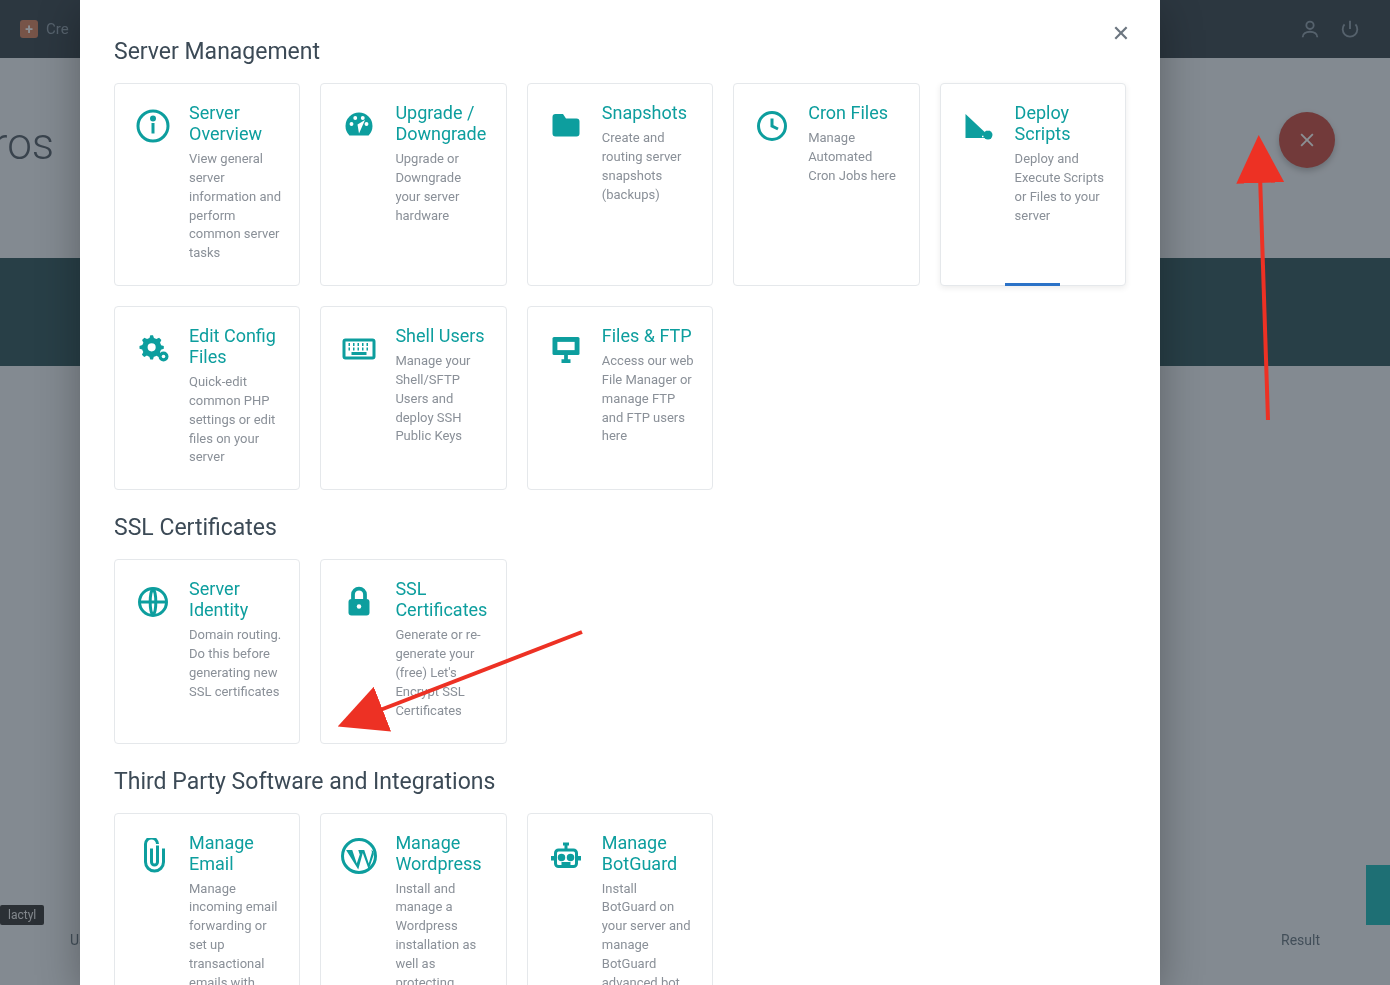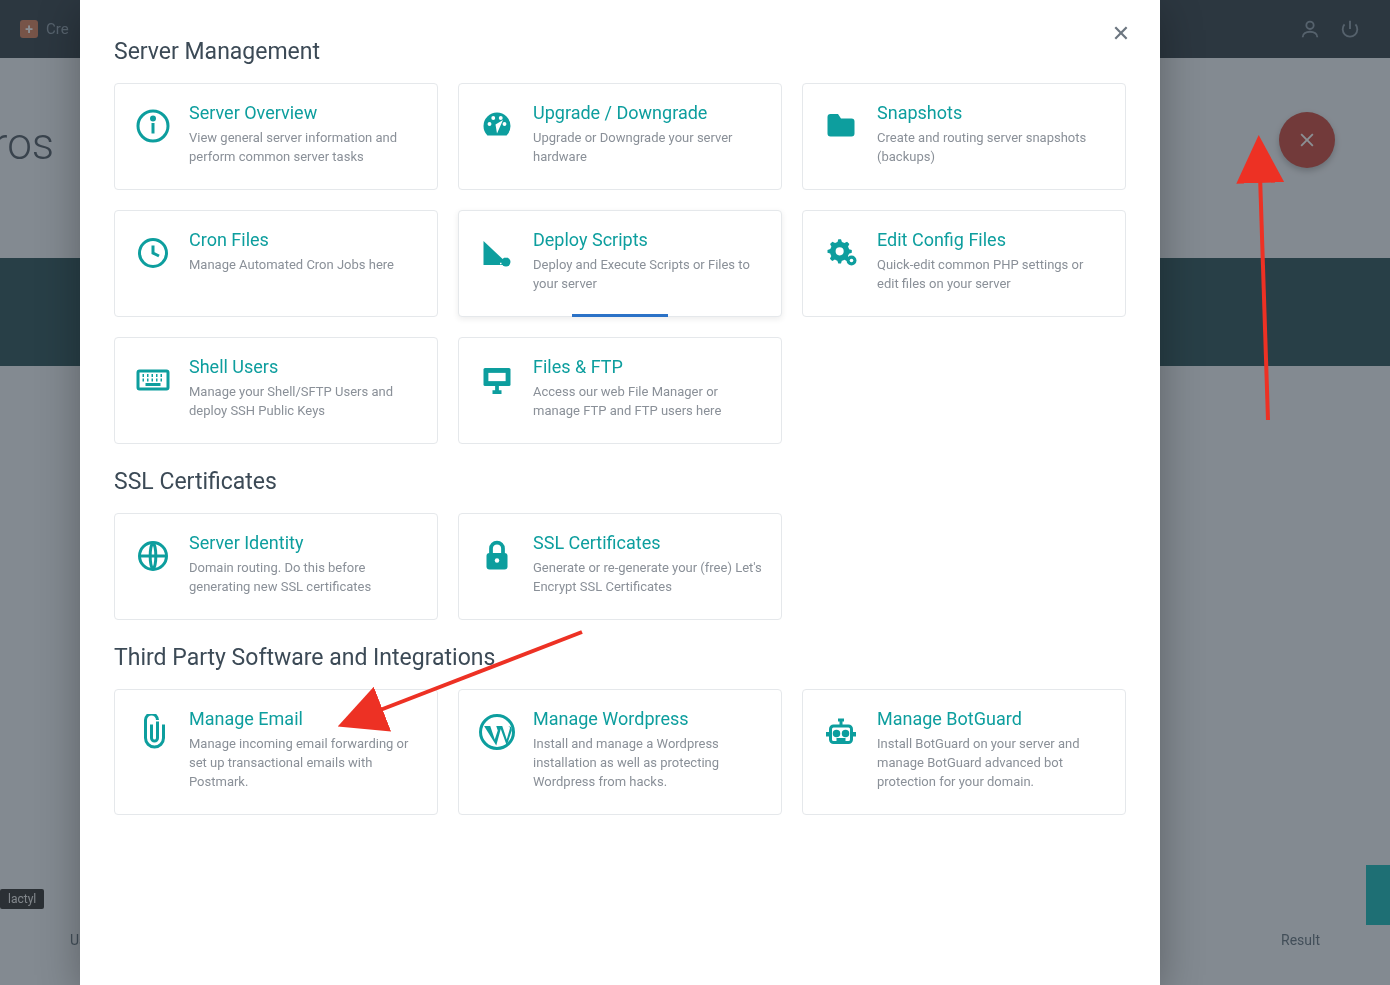--- a/index.html
+++ b/index.html
@@ -69,21 +69,21 @@
   .bg-bottom-row {
     position: absolute;
     left: 10px; right: 10px; bottom: 25px;
     height: 40px;
     display:flex; align-items:center;
     font-size:14px;
     color:#5d6e7a;
   }
   .bg-tag {
     position: absolute;
-    left: 0; bottom: 76px;
+    left: 0; bottom: 60px;
     background: #2b2b2b;
     color: #e8e8e8;
     font-size: 12px;
     padding: 3px 8px;
     border-radius: 2px;
   }
   
   .overlay {
     position: absolute;
     inset: 0;
@@ -114,21 +114,21 @@
   }
   .section-title {
     font-size: 23px;
     color: #3c4a56;
     margin: 24px 0 18px 0;
     font-weight: 400;
   }
   .section-title:first-of-type { margin-top: 8px; }
   .grid {
     display: grid;
-    grid-template-columns: repeat(3, 1fr);
+    grid-template-columns: repeat(5, 1fr);
     gap: 20px;
   }
   .card {
     border: 1px solid #e5e8eb;
     border-radius: 4px;
     padding: 18px 18px 22px 18px;
     display: flex;
     gap: 16px;
     align-items: flex-start;
     background: #fff;

